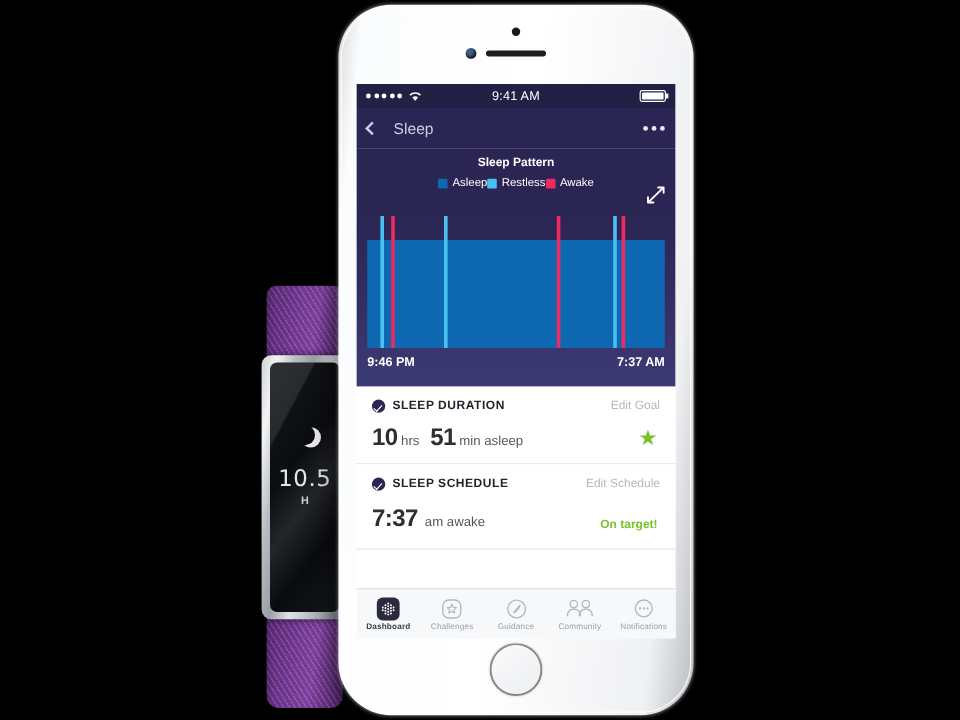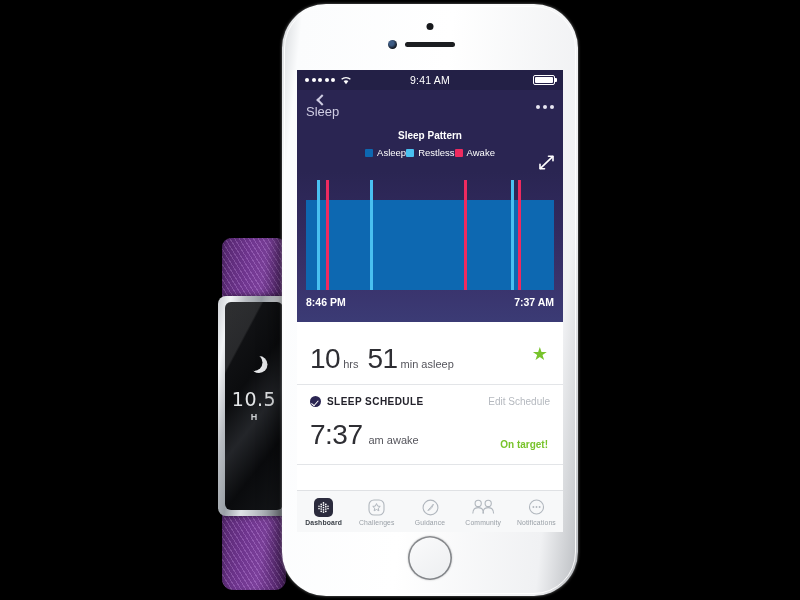--- a/index.html
+++ b/index.html
@@ -130,21 +130,21 @@
     content:""; position:absolute; right:-3px; top:50%; transform: translateY(-50%);
     width: 2px; height: 4px; background: #fff; border-radius: 0 1px 1px 0;
   }
 
   
   .navbar {
     height: 34px; background: #2a2552; color: #fff;
     display: flex; align-items: center; padding: 0 9px;
     position: relative;
   }
-  .nav-back { display: flex; align-items: center; gap: 0; cursor: pointer; flex-direction: column; }
+  .nav-back { display: flex; align-items: center; gap: 13px; cursor: pointer; }
   .chev {
     width: 8px; height: 8px; border-left: 2px solid #cfcde3; border-bottom: 2px solid #cfcde3;
     transform: rotate(45deg); margin-right: 1px;
   }
   .nav-back-label { font-size: 13px; color: #cfcde3; }
   .nav-title {
     position: absolute; left: 0; right: 0; text-align: center;
     font-size: 15px; font-weight: bold; letter-spacing: .1px; color:#fff;
   }
   .nav-more { margin-left: auto; display: flex; gap: 3px; z-index:2; cursor:pointer; }
@@ -190,21 +190,21 @@
   .tick::after {
     content:""; position:absolute; left: 3px; top: 2.5px;
     width: 3.2px; height: 5.6px;
     border-right: 1.6px solid #fff; border-bottom: 1.6px solid #fff;
     transform: rotate(42deg);
   }
   .ch-title { font-size: 10px; font-weight: bold; letter-spacing: .45px; color: #23222b; }
   .ch-action { font-size: 10px; color: #b5b9bf; cursor: pointer; }
 
   .metric-row { display: flex; align-items: baseline; margin-top: 10px; position: relative; }
-  .big { font-size: 28px; color: #2e2e33; font-weight: normal; letter-spacing: -.5px;
+  .big { font-size: 20px; color: #2e2e33; font-weight: bold; letter-spacing: -.5px;
          font-family: "Liberation Sans", sans-serif; }
   .small { font-size: 11px; color: #55555c; margin-left: 3px; }
   .star {
     position: absolute; right: 2px; top: 2px; color: #78c32b; font-size: 18px; line-height: 1;
   }
   .ontarget {
     position: absolute; right: 2px; bottom: 1px; color: #78c32b; font-size: 10px; font-weight: bold;
   }
 
   
@@ -309,26 +309,33 @@
           <div class="asleep-block" style="left: 0.5%; right: 0.5%; height: 82%; background: rgb(13, 104, 177);"></div>
         <div class="vbar" style="left: 4.8%; height: 100%; background: rgb(73, 192, 240);"></div>
             <div class="vbar" style="left: 26%; height: 100%; background: rgb(73, 192, 240);"></div>
             <div class="vbar" style="left: 82.4%; height: 100%; background: rgb(73, 192, 240);"></div>
             <div class="vbar" style="left: 8.5%; height: 100%; background: rgb(238, 42, 95);"></div>
             <div class="vbar" style="left: 63.5%; height: 100%; background: rgb(238, 42, 95);"></div>
             <div class="vbar" style="left: 85%; height: 100%; background: rgb(238, 42, 95);"></div>
           </div>
 
         <div class="axis">
-          <span>8:46 PM</span>
+          <span>9:46 PM</span>
           <span>7:37 AM</span>
         </div>
       </div>
 
       <div class="card">
+        <div class="card-head">
+          <div class="ch-left">
+            <span class="tick"></span>
+            <span class="ch-title">SLEEP DURATION</span>
+          </div>
+          <span class="ch-action">Edit Goal</span>
+        </div>
         <div class="metric-row">
           <span class="big">10</span>
           <span class="small">hrs</span>
           <span class="big" style="margin-left:9px">51</span>
           <span class="small">min asleep</span>
           <span class="star">★</span>
         </div>
       </div>
 
       <div class="card">

